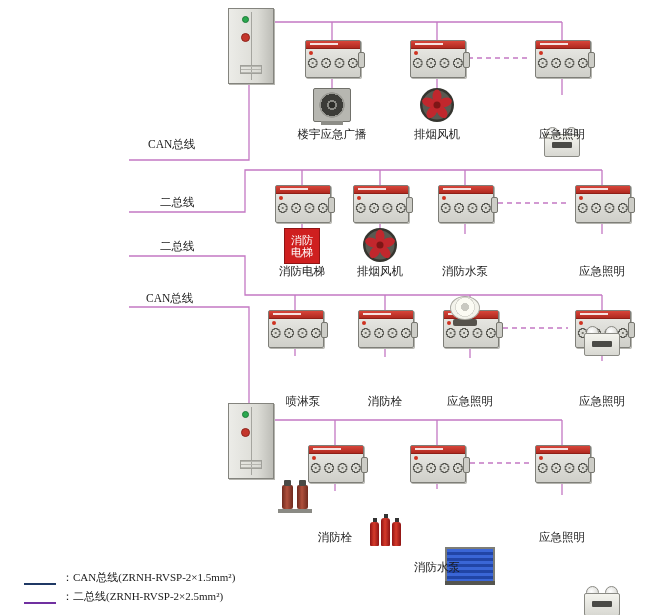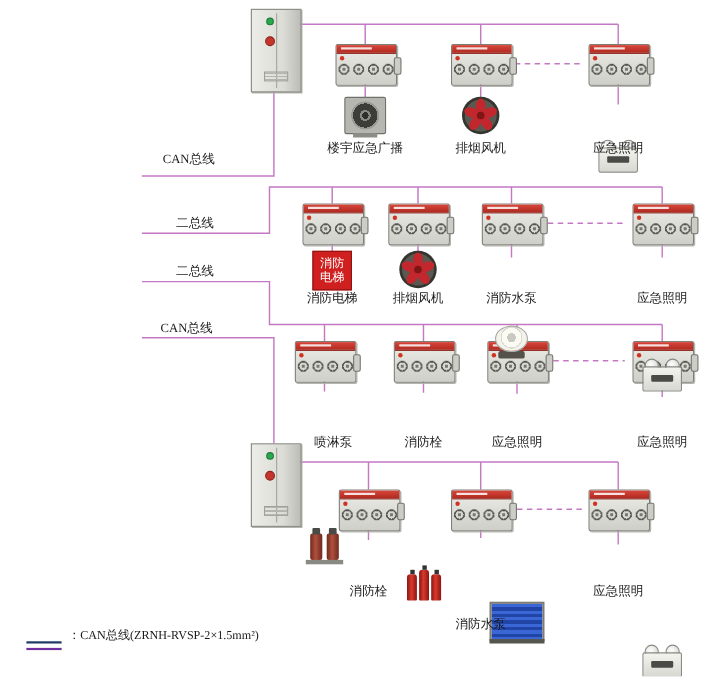--- a/index.html
+++ b/index.html
@@ -300,15 +300,16 @@
   <span class="dev-label" style="left:335px;top:530px">消防栓</span>
   <span class="dev-label" style="left:437px;top:560px">消防水泵</span>
   <span class="dev-label" style="left:562px;top:530px">应急照明</span>
 
   <div class="legend-row" style="left:24px;top:570px">
     <span class="legend-swatch sw-can"></span>
     <span class="legend-text">：CAN总线(ZRNH-RVSP-2×1.5mm²)</span>
   </div>
   <div class="legend-row" style="left:24px;top:589px">
     <span class="legend-swatch sw-two"></span>
+    <span class="legend-text">：二总线(ZRNH-RVSP-2×2.5mm²)</span>
   </div>
 
 </div>
 
 </body></html>

